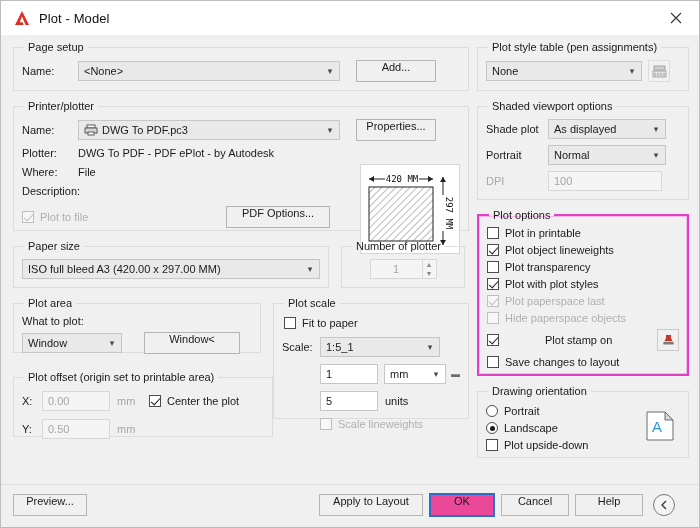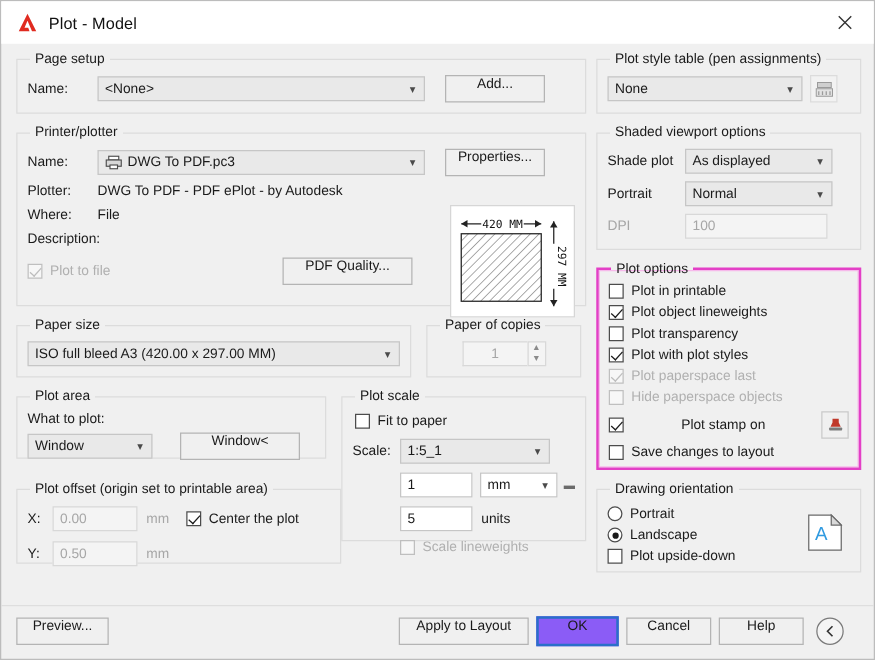--- a/index.html
+++ b/index.html
@@ -81,21 +81,21 @@
   }
   .inp.dis{background:#f4f4f4;color:#a6a6a6;border-color:#d8d8d8;}
 
   
   .btn{
     height:22px;box-sizing:border-box;
     background:#f0f0f0;border:1px solid #b4b4b4;
     display:flex;align-items:flex-start;justify-content:center;
     font-size:11px;color:#1a1a1a;
   }
-  .btn.primary{border:2px solid #2a6fc9;background:#8b5cf6;}
+  .btn.primary{border:2px solid #2a6fc9;background:#ec4899;}
 
   
   .cb{display:flex;align-items:center;margin-bottom:5px;}
   .box{
     width:12px;height:12px;flex:0 0 12px;
     border:1px solid #4c4c4c;background:#fff;
     box-sizing:border-box;margin-right:6px;
     position:relative;
   }
   .box.checked::after{
@@ -197,21 +197,21 @@
           <div class="combo" style="width:262px;">
             <span>&lt;None&gt;</span>
             <span class="caret">▾</span>
           </div>
           <div class="btn" style="width:80px;margin-left:16px;">
             <span>Add...</span>
           </div>
         </div>
       </fieldset>
 
-      <fieldset style="padding-bottom:16px;">
+      <fieldset style="padding-bottom:2px;">
         <legend>Printer/plotter</legend>
 
         <div class="row" style="margin-top:1px;">
           <span class="lbl" style="width:56px;">Name:</span>
           <div class="combo" style="width:262px;">
             <svg width="14" height="12" viewBox="0 0 14 12" style="margin-right:4px;flex:0 0 14px;">
               <rect x="3" y="1" width="8" height="3" fill="#fff" stroke="#4a4a4a" stroke-width=".9"></rect>
               <rect x="1" y="4" width="12" height="5" fill="#d8d8d8" stroke="#4a4a4a" stroke-width=".9"></rect>
               <rect x="4" y="8" width="6" height="3" fill="#fff" stroke="#4a4a4a" stroke-width=".9"></rect>
             </svg>
@@ -235,21 +235,21 @@
           <span class="lbl" style="width:56px;">Description:</span>
           <span class="lbl"></span>
         </div>
 
         <div class="row" style="margin-bottom:0;">
           <div class="cb" style="margin-bottom:0;width:110px;">
             <span class="box dis checked"></span>
             <span class="txt dim">Plot to file</span>
           </div>
           <div class="btn" style="width:104px;margin-left:94px;">
-            <span>PDF Quality...</span>
+            <span>PDF Options...</span>
           </div>
         </div>
 
         <div class="paper-prev">
           <svg width="96" height="86" viewBox="0 0 96 86">
             <defs>
               <pattern id="hatch" width="5" height="5" patternTransform="rotate(45)" patternUnits="userSpaceOnUse">
                 <line x1="0" y1="0" x2="0" y2="5" stroke="#555" stroke-width="0.8"></line>
               </pattern>
             </defs>
@@ -273,21 +273,21 @@
 
       <div style="display:flex;align-items:flex-start;">
         <fieldset style="width:316px;margin-right:12px;">
           <legend>Paper size</legend>
           <div class="combo" style="width:100%;margin-top:1px;">
             <span>ISO full bleed A3 (420.00 x 297.00 MM)</span>
             <span class="caret">▾</span>
           </div>
         </fieldset>
         <fieldset style="width:124px;">
-          <legend>Paper of copies</legend>
+          <legend>Number of plotter</legend>
           <div class="spin" style="margin:1px auto 0 auto;width:67px;">
             <div class="sv">1</div>
             <div class="sb">
               <span>▲</span>
               <span>▼</span>
             </div>
           </div>
         </fieldset>
       </div>
 

